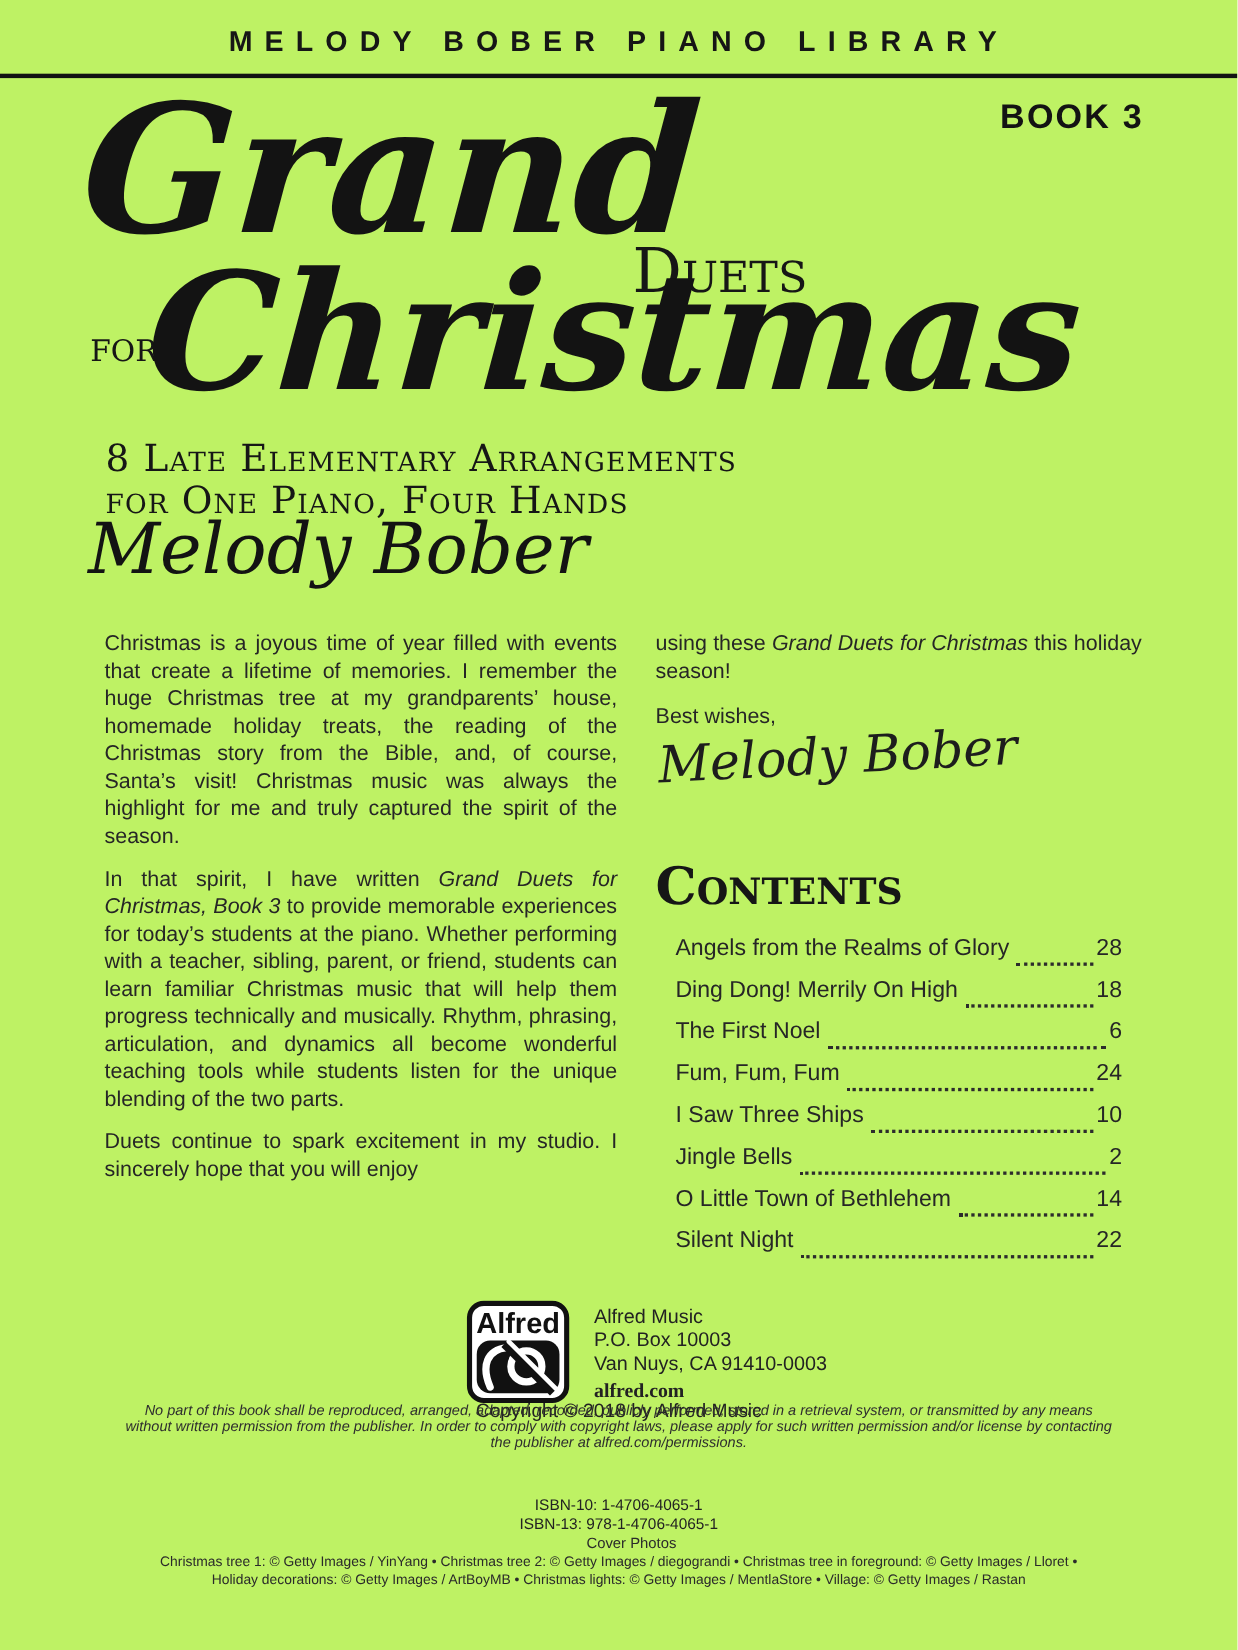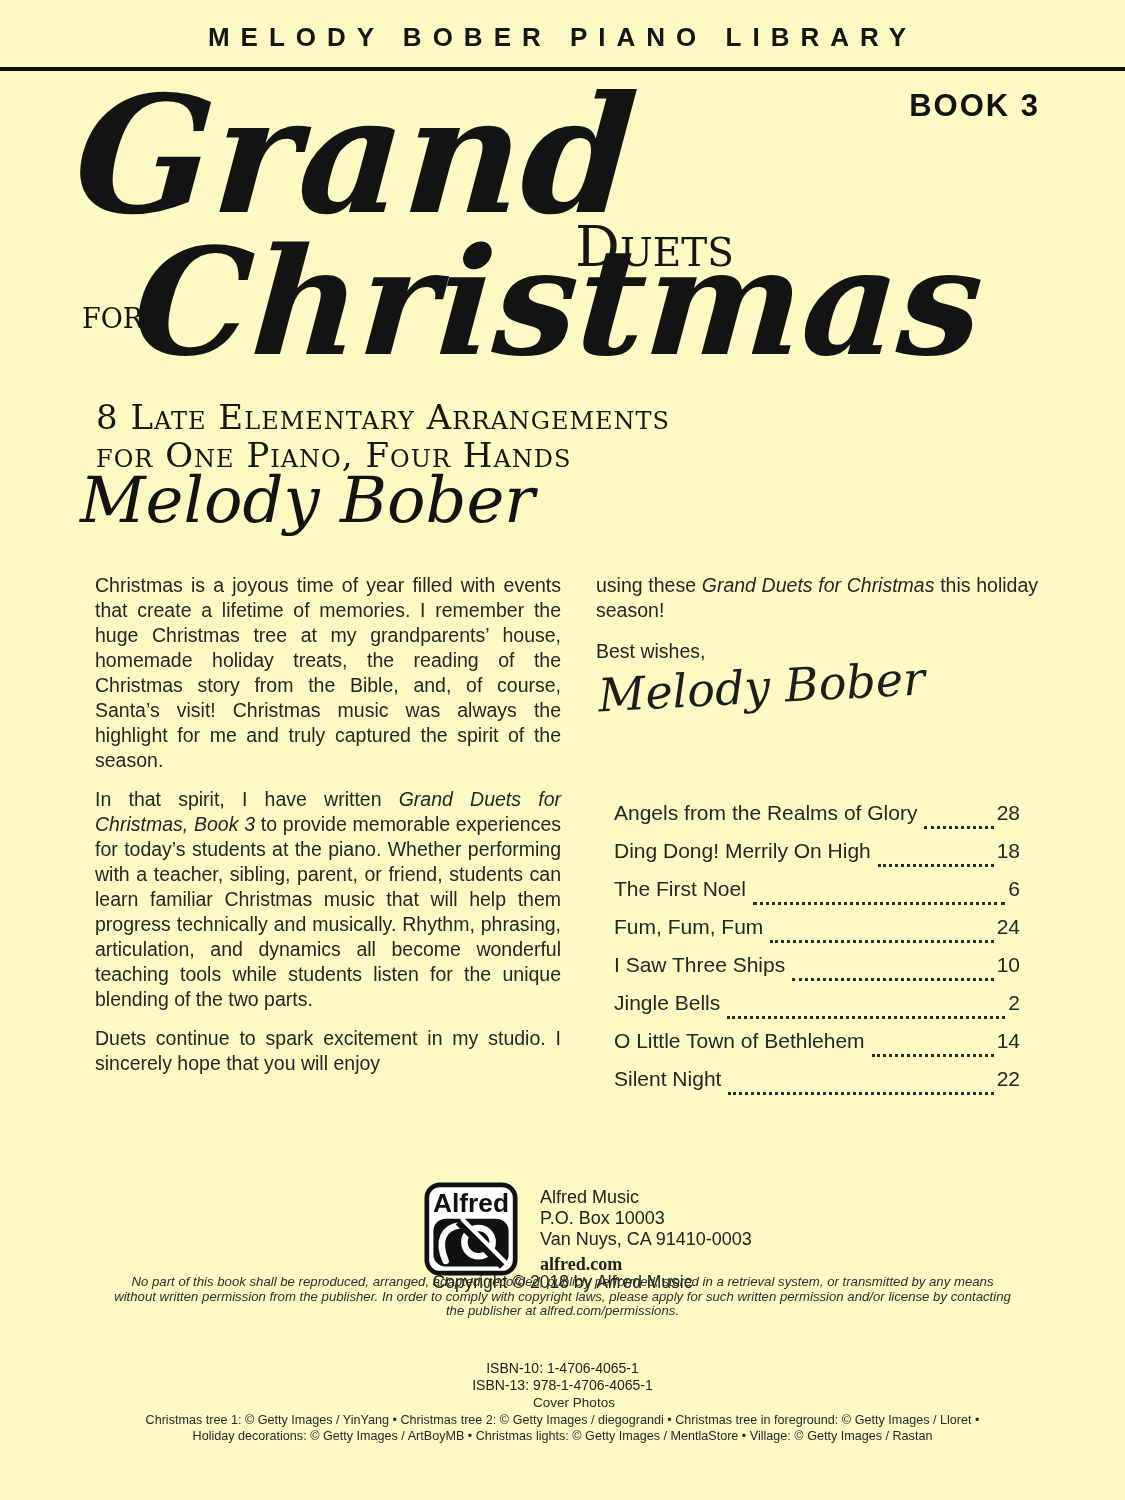--- a/index.html
+++ b/index.html
@@ -2,21 +2,21 @@
 <html><head>
 <meta charset="utf-8">
 <style>
   * { box-sizing: border-box; }
   html, body { margin: 0; padding: 0; background: #ffffff; }
   .page {
     position: relative;
     width: 1125px;
     height: 1500px;
     margin: 0 auto;
-    background: #fef9c3;
+    background: #bef264;
     font-family: "Liberation Sans", sans-serif;
     color: #222222;
     overflow: hidden;
   }
 
   
   .series-title {
     position: absolute; top: 22px; left: 0; right: 0;
     text-align: center;
     font-size: 26px; font-weight: bold;
@@ -158,20 +158,21 @@
     <p>Christmas is a joyous time of year filled with events that create a lifetime of memories. I remember the huge Christmas tree at my grandparents’ house, homemade holiday treats, the reading of the Christmas story from the Bible, and, of course, Santa’s visit! Christmas music was always the highlight for me and truly captured the spirit of the season.</p>
     <p><span>In that spirit, I have written </span><i>Grand Duets for Christmas, Book 3</i><span> to provide memorable experiences for today’s students at the piano. Whether performing with a teacher, sibling, parent, or friend, students can learn familiar Christmas music that will help them progress technically and musically. Rhythm, phrasing, articulation, and dynamics all become wonderful teaching tools while students listen for the unique blending of the two parts.</span></p>
     <p>Duets continue to spark excitement in my studio.  I sincerely hope that you will enjoy</p>
   </div>
 
   <div class="col-right">
     <p class="para"><span>using these </span><i>Grand Duets for Christmas</i><span> this holiday season!</span></p>
     <p class="best-wishes">Best wishes,</p>
     <div class="signature">Melody Bober</div>
 
+    <h2 class="contents-heading">Contents</h2>
     <ul class="toc">
       <li>
           <span class="toc-title">Angels from the Realms of Glory</span>
           <span class="toc-dots"></span>
           <span class="toc-page">28</span>
         </li>
       <li>
           <span class="toc-title">Ding Dong! Merrily On High</span>
           <span class="toc-dots"></span>
           <span class="toc-page">18</span>

